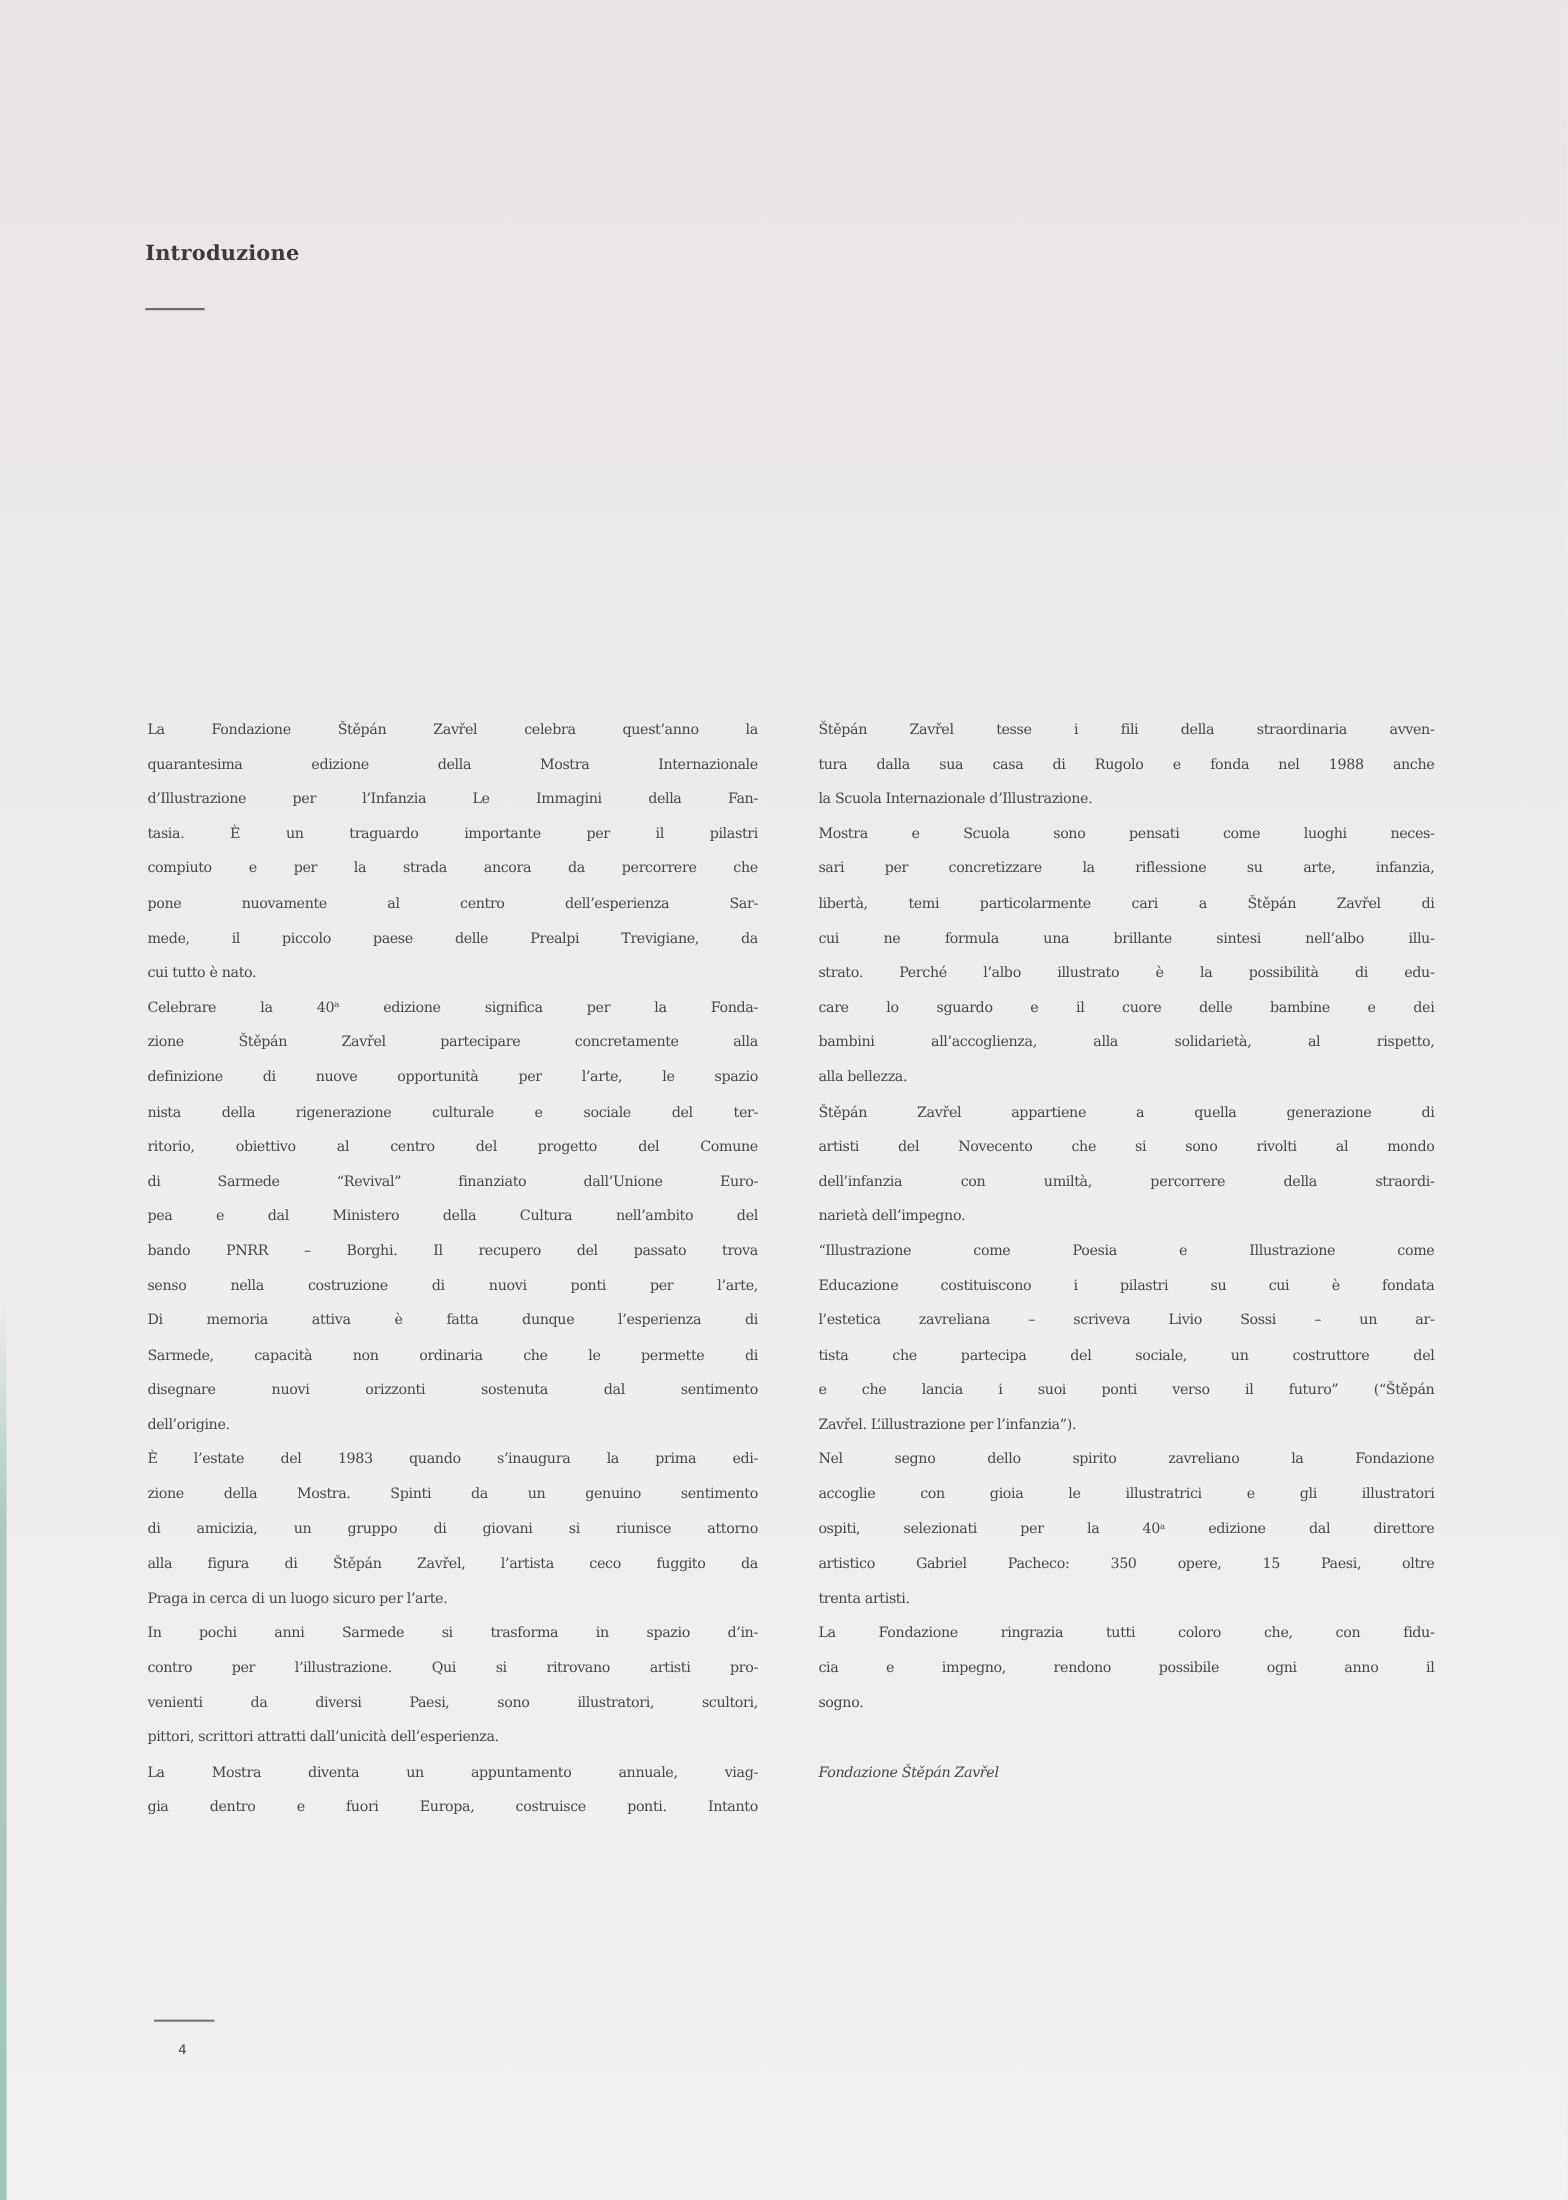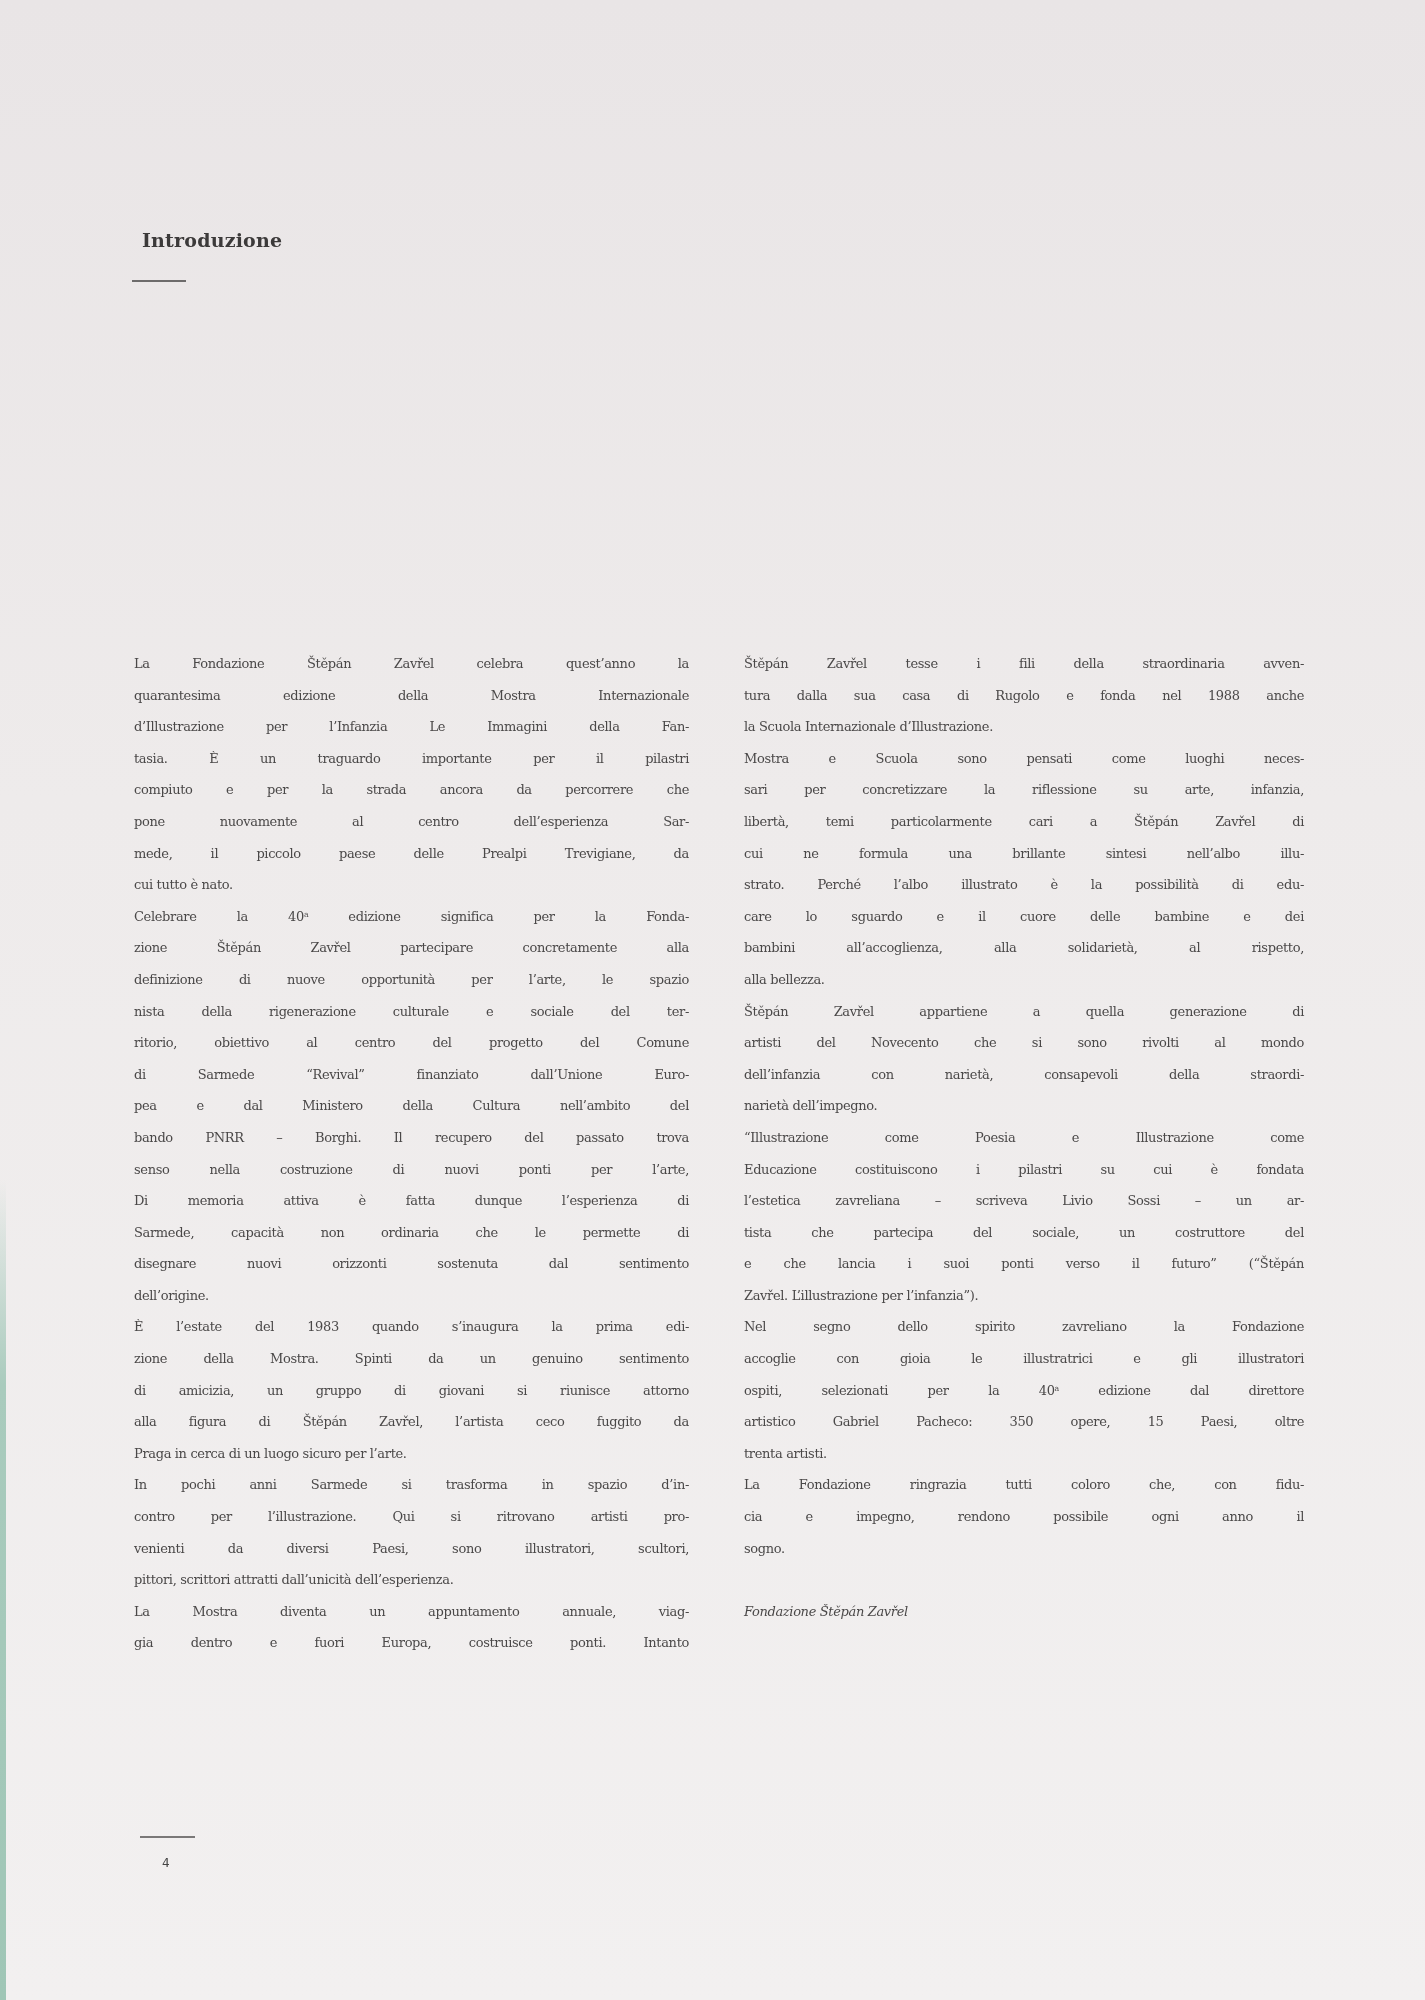--- a/index.html
+++ b/index.html
@@ -44,21 +44,21 @@
   .page-num {
     position: absolute; left: 162px; top: 1856px;
     font-family: "DejaVu Sans", sans-serif; font-size: 12px; color: #444;
   }
 </style>
 </head>
 <body>
 
 <div class="edge-strip"></div>
 
-<h1 class="title" style="margin:10px;">Introduzione</h1>
+<h1 class="title" style="margin:0;">Introduzione</h1>
 <div class="title-rule"></div>
 
 <div class="col left" id="left-col">
     <span class="line">La Fondazione Štěpán Zavřel celebra quest’anno la</span>
     <span class="line">quarantesima edizione della Mostra Internazionale</span>
     <span class="line">d’Illustrazione per l’Infanzia Le Immagini della Fan-</span>
     <span class="line">tasia. È un traguardo importante per il pilastri</span>
     <span class="line">compiuto e per la strada ancora da percorrere che</span>
     <span class="line">pone nuovamente al centro dell’esperienza Sar-</span>
     <span class="line">mede, il piccolo paese delle Prealpi Trevigiane, da</span>
@@ -96,21 +96,21 @@
     <span class="line">Mostra e Scuola sono pensati come luoghi neces-</span>
     <span class="line">sari per concretizzare la riflessione su arte, infanzia,</span>
     <span class="line">libertà, temi particolarmente cari a Štěpán Zavřel di</span>
     <span class="line">cui ne formula una brillante sintesi nell’albo illu-</span>
     <span class="line">strato. Perché l’albo illustrato è la possibilità di edu-</span>
     <span class="line">care lo sguardo e il cuore delle bambine e dei</span>
     <span class="line">bambini all’accoglienza, alla solidarietà, al rispetto,</span>
     <span class="line last">alla bellezza.</span>
     <span class="line">Štěpán Zavřel appartiene a quella generazione di</span>
     <span class="line">artisti del Novecento che si sono rivolti al mondo</span>
-    <span class="line">dell’infanzia con narietà, consapevoli della straordi-</span>
+    <span class="line">dell’infanzia con umiltà, percorrere della straordi-</span>
     <span class="line last">narietà dell’impegno.</span>
     <span class="line">“Illustrazione come Poesia e Illustrazione come</span>
     <span class="line">Educazione costituiscono i pilastri su cui è fondata</span>
     <span class="line">l’estetica zavreliana – scriveva Livio Sossi – un ar-</span>
     <span class="line">tista che partecipa del sociale, un costruttore del</span>
     <span class="line">e che lancia i suoi ponti verso il futuro” (“Štěpán</span>
     <span class="line last">Zavřel. L’illustrazione per l’infanzia”).</span>
     <span class="line">Nel segno dello spirito zavreliano la Fondazione</span>
     <span class="line">accoglie con gioia le illustratrici e gli illustratori</span>
     <span class="line">ospiti, selezionati per la 40<sup class="ord">a</sup> edizione dal direttore</span>

